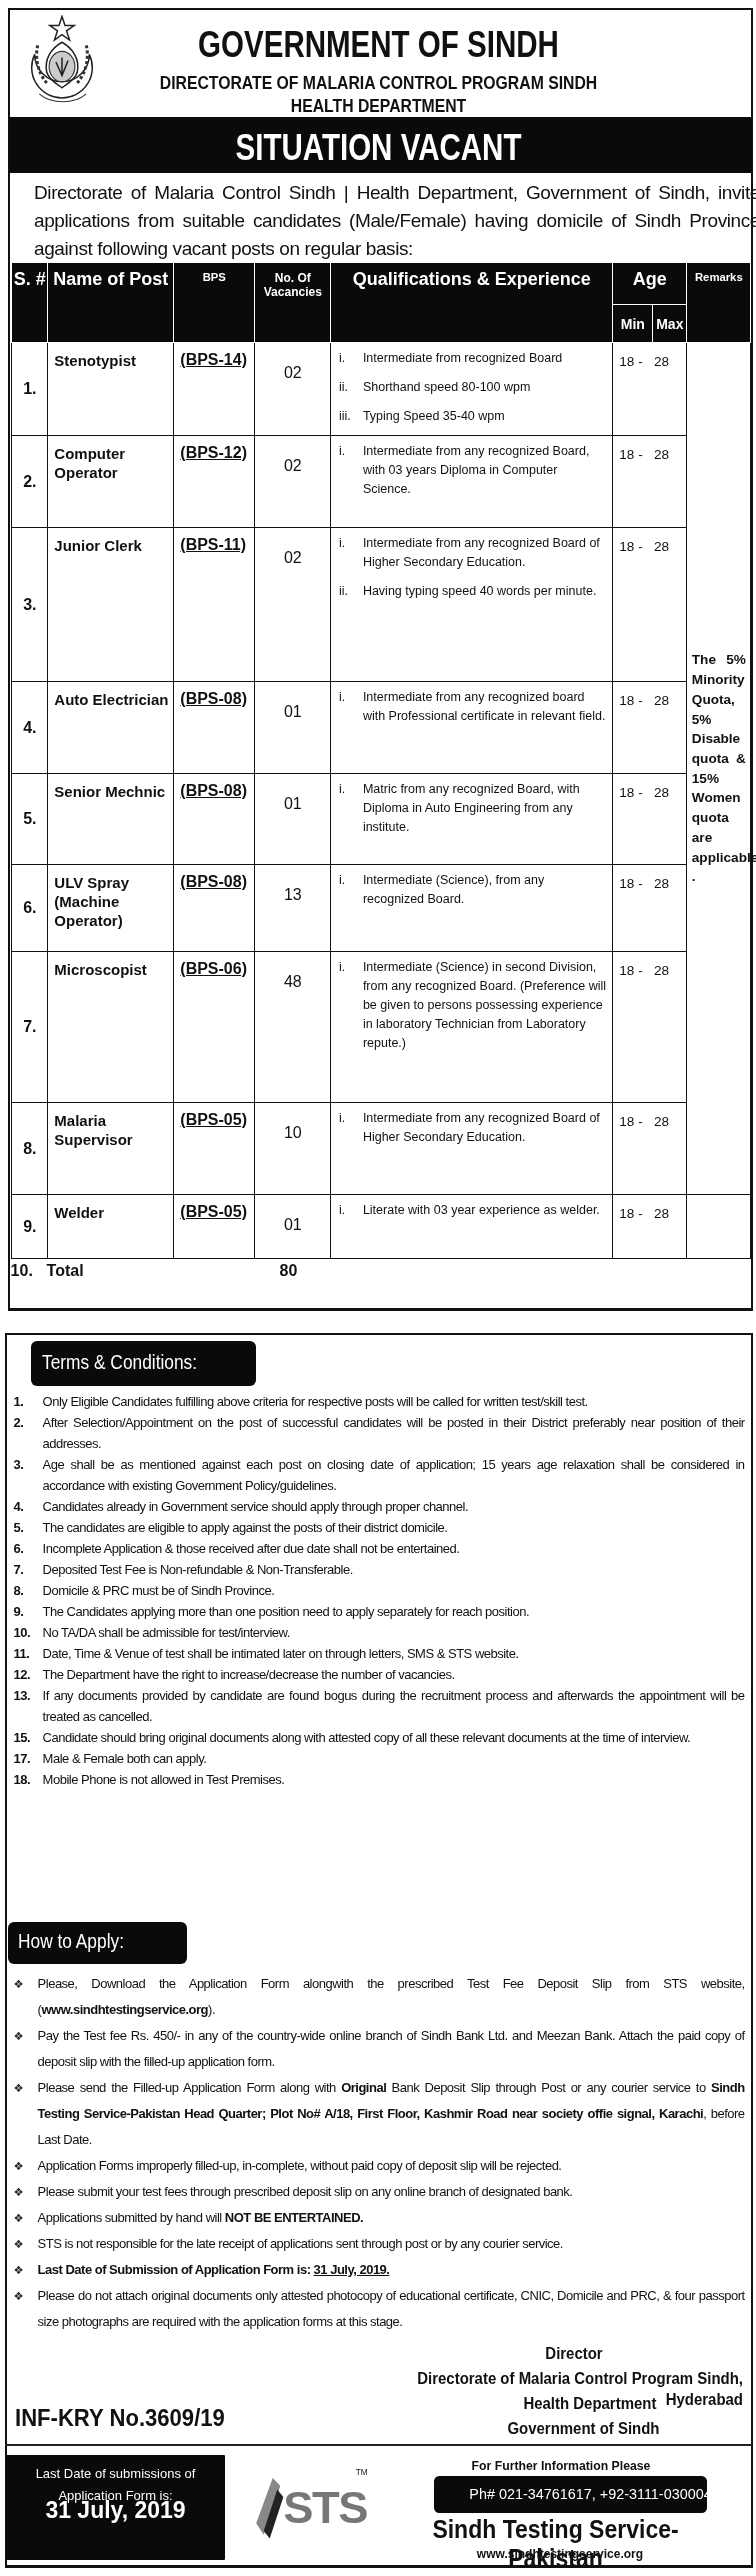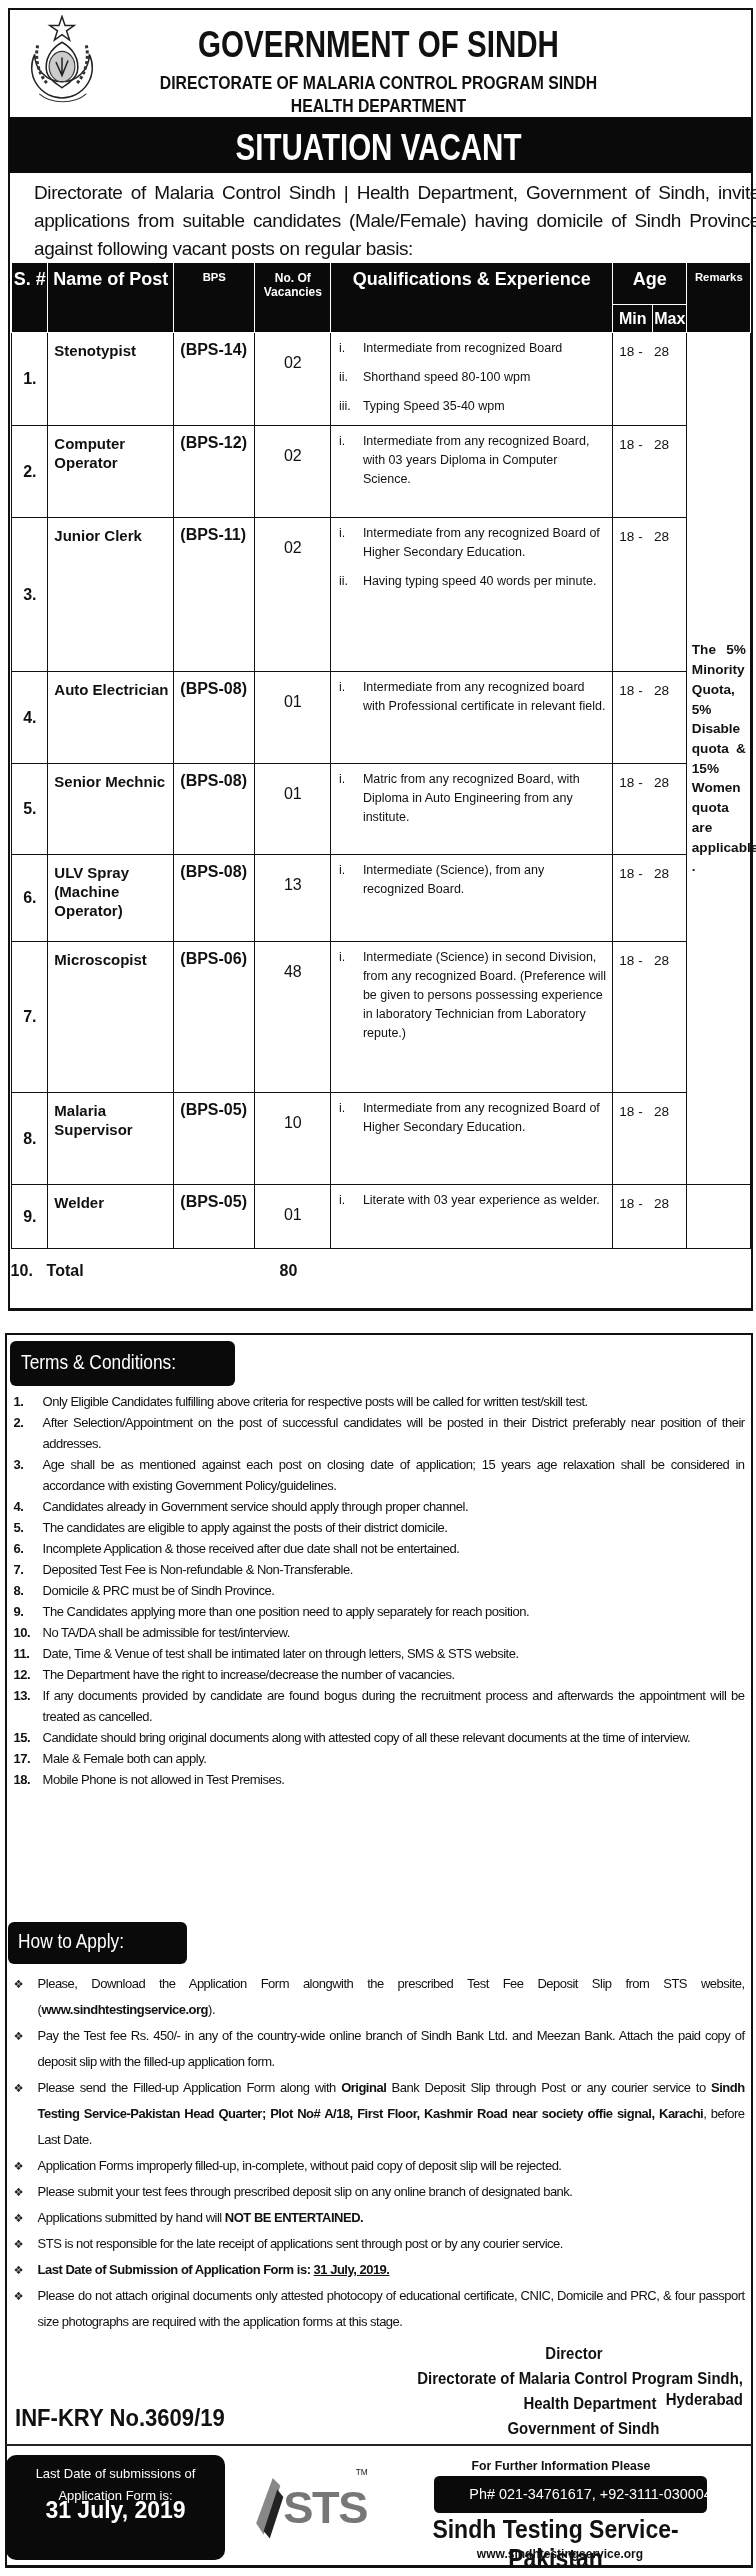--- a/index.html
+++ b/index.html
@@ -16,39 +16,39 @@
   #health-title { top: 95px; font-size: 19px; transform: scaleX(0.83); }
   #sv-bar { left: 9px; top: 117px; width: 743px; height: 56px; background: #0a0a0a; }
   #sv-title { left: 0; top: 127px; width: 757px; text-align: center; color: #fff; font-weight: bold; font-size: 36px; transform: scaleX(0.82); }
   #intro { left: 34px; top: 179px; width: 726px; font-size: 19px; line-height: 28px; text-align: justify; letter-spacing: -0.4px; }
 
   
   #job-table { left: 11.3px; top: 262px; width: 738px; border-collapse: collapse; table-layout: fixed; }
   #job-table th { background: #0a0a0a; color: #fff; font-weight: bold; border: 1.1px solid #fff; vertical-align: top; font-family: "Liberation Sans", sans-serif; }
   #job-table th.big { font-size: 18px; padding-top: 6px; }
   #job-table th.small { font-size: 11.3px; padding-top: 7.6px; }
-  #job-table th.minmax { font-size: 16px; height: 28px; vertical-align: middle; }
+  #job-table th.minmax { font-size: 14px; height: 38px; vertical-align: middle; }
   #job-table td { border: 1.1px solid #111; vertical-align: top; font-size: 13.6px; }
   #job-table tbody tr { height: 91px; }
   .sno { font-weight: bold; font-size: 16px !important; text-align: center; vertical-align: middle !important; }
   .post { font-weight: bold; font-size: 15px !important; padding: 7.6px 4.5px 0 6px; line-height: 19px; }
-  .bps { font-weight: bold; font-size: 16px !important; padding: 7.6px 0 0 6px; }
+  .bps { font-weight: bold; font-size: 16px !important; padding: 7.6px 0 0 6px; text-decoration: underline; }
   .vac { font-size: 16px !important; text-align: center; padding-top: 21px !important; }
   .qual { padding: 6px 6px 0 7.6px; }
   .qual ol { list-style: none; }
   .qual li { display: flex; line-height: 19px; font-size: 12.5px; margin-bottom: 9.8px; }
   .qual li .num { width: 24px; flex: 0 0 24px; text-align: left; }
   .age { font-size: 13.6px; padding: 10.6px 0 0 6px; white-space: pre; }
   .remarks-cell { font-weight: bold; font-size: 10.6px; line-height: 19.7px; padding: 0 4.5px; text-align: justify; vertical-align: middle !important; border-bottom: none !important; }
   #total-row { left: 10.6px; top: 1256px; width: 454px; height: 30px; font-weight: bold; font-size: 16px; }
 
   
   #terms-box { left: 4.5px; top: 1333px; width: 748px; height: 1235px; border: 2.3px solid #111; border-bottom-width: 3px; }
   .black-tag { background: #0a0a0a; color: #fff; border-radius: 6px; font-family: "Liberation Sans", sans-serif; }
-  #terms-tag { left: 10px; top: 1341px; width: 225px; height: 45px; }
+  #terms-tag { left: 31px; top: 1341px; width: 225px; height: 45px; }
   #terms-tag span { position: absolute; left: 11.3px; top: 9.8px; font-size: 20.4px; white-space: nowrap; transform: scaleX(0.85); transform-origin: left top; }
   #terms-list { left: 13.6px; top: 1391px; width: 731px; font-size: 13px; line-height: 21px; letter-spacing: -0.5px; }
   #terms-list li { display: flex; list-style: none; text-align: justify; }
   #terms-list li .n { flex: 0 0 29px; font-weight: bold; }
   #terms-list li .t { flex: 1; }
 
   #apply-tag { left: 7.6px; top: 1922px; width: 179px; height: 42px; }
   #apply-tag span { position: absolute; left: 10.6px; top: 8.3px; font-size: 20.4px; white-space: nowrap; transform: scaleX(0.85); transform-origin: left top; }
   #apply-list { left: 13.6px; top: 1971px; width: 731px; font-size: 13px; line-height: 26px; letter-spacing: -0.5px; }
   #apply-list li { display: flex; list-style: none; text-align: justify; margin-bottom: 0; }
@@ -60,21 +60,21 @@
   
   .sig { right: 13.6px; width: 393px; text-align: center; font-weight: bold; font-size: 17.4px; transform: scaleX(0.86); transform-origin: right top; }
   #sig-1 { top: 2343px; }
   #sig-2 { top: 2368px; text-align: right; }
   #sig-3 { top: 2393px; width: 356px; }
   #sig-4 { top: 2418px; width: 371px; }
   #inf-no { left: 15px; top: 2404px; font-size: 24px; font-weight: bold; transform: scaleX(0.92); transform-origin: left top; }
   #footer-divider { left: 5.3px; top: 2444px; width: 747px; height: 2.3px; background: #222; }
 
   
-  #deadline-box { left: 6px; top: 2455px; width: 219px; height: 105px; border-radius: 10px; padding-left: 40px; }
+  #deadline-box { left: 6px; top: 2455px; width: 219px; height: 105px; border-radius: 1px; padding-left: 40px; }
   #deadline-l1 { position: absolute; left: 0; width: 219px; top: 11.3px; text-align: center; font-size: 13px; }
   #deadline-l2 { position: absolute; left: 0; width: 219px; top: 33px; text-align: center; font-size: 13px; }
   #deadline-date { position: absolute; left: 0; width: 219px; top: 42px; text-align: center; font-size: 23px; font-weight: bold; }
   #sts-logo { left: 250px; top: 2463px; width: 121px; height: 83px; }
   #contact-label { left: 440px; top: 2458px; width: 242px; text-align: center; font-size: 13.6px; font-weight: bold; transform: scaleX(0.9); }
   #phone-box { left: 434px; top: 2476px; width: 273px; height: 37px; border-radius: 5.3px; }
   #phone-box span { position: absolute; left: 0; width: 313px; top: 9.8px; text-align: center; font-size: 14.4px; }
   #sts-name { left: 374px; top: 2515px; width: 363px; text-align: center; font-size: 25px; font-weight: bold; transform: scaleX(0.92); }
   #sts-url { left: 424px; top: 2547px; width: 272px; text-align: center; font-size: 12px; font-weight: bold; }
 </style>

